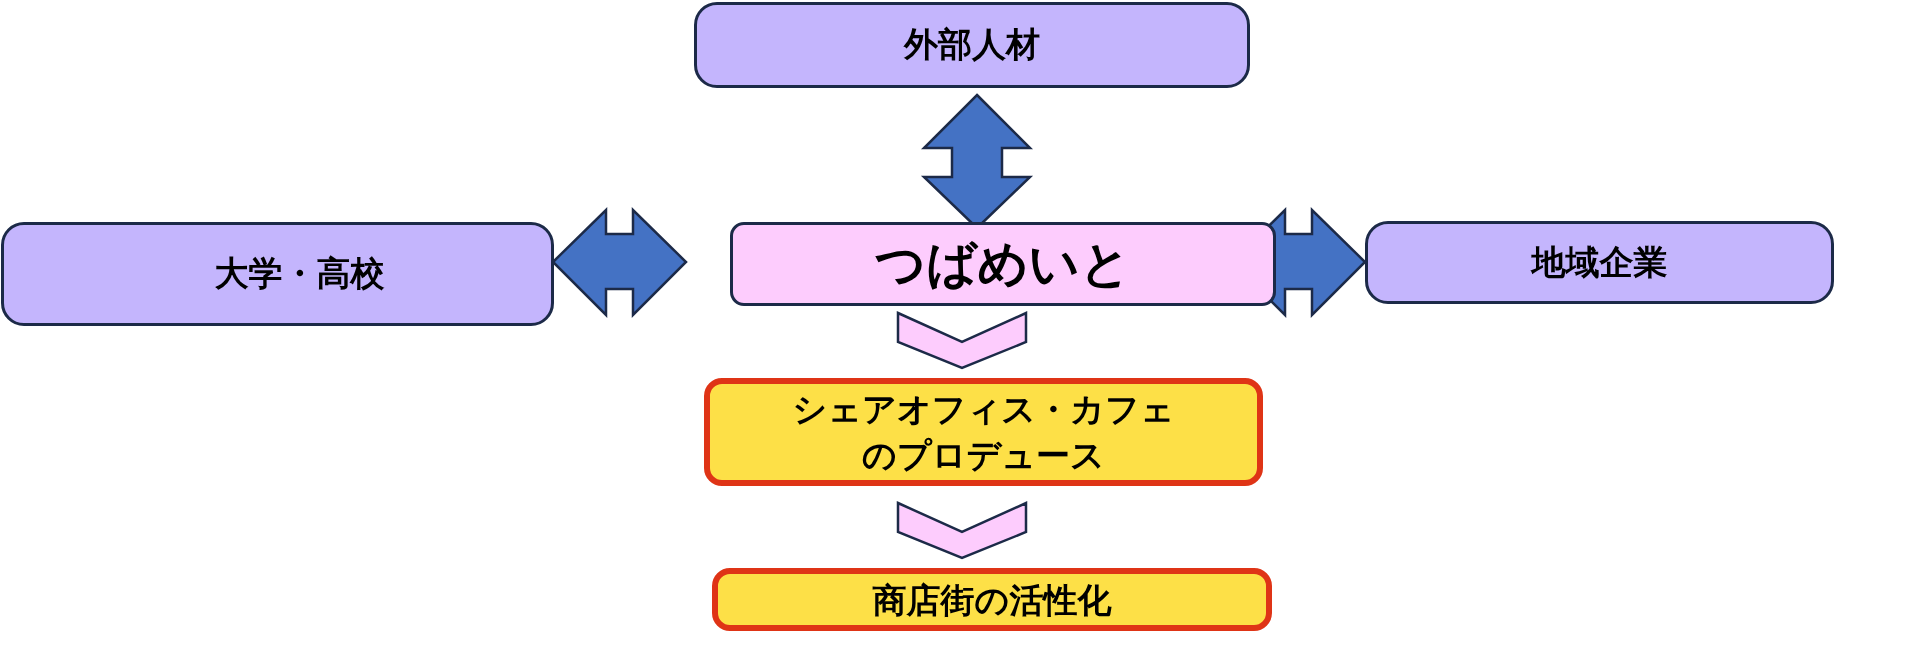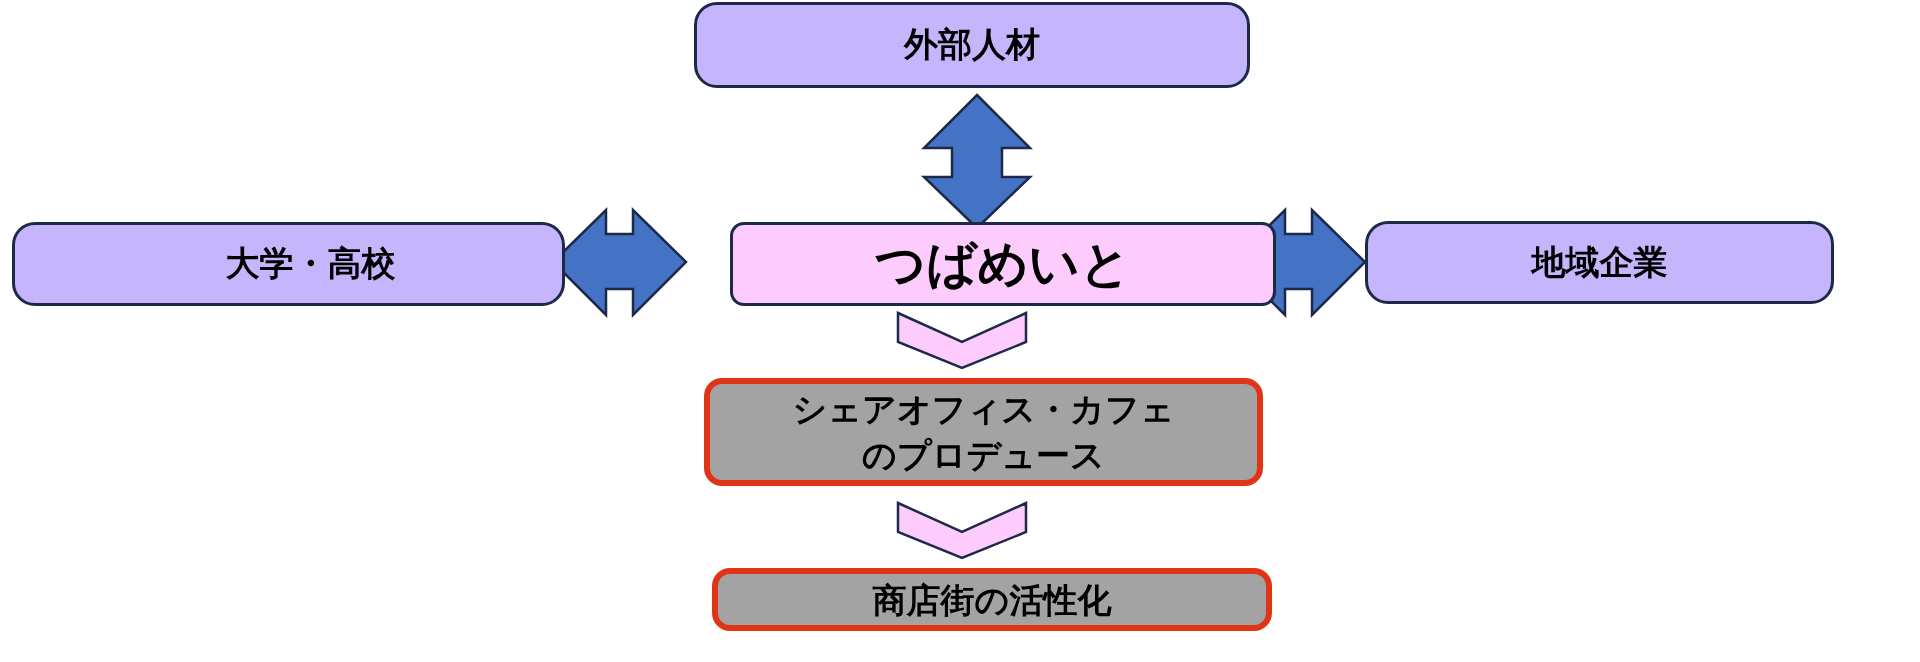--- a/index.html
+++ b/index.html
@@ -2,21 +2,21 @@
 <html><head>
 <meta charset="utf-8">
 <style>
   html, body { margin:0; padding:0; background:#ffffff; }
   body { width:1920px; height:662px; position:relative; overflow:hidden;
          font-family:"DejaVu Sans", sans-serif; }
   .box { position:absolute; box-sizing:border-box; display:flex; align-items:center;
          justify-content:center; text-align:center; color:#000; font-weight:bold; }
   .green { background:#c4b5fd; border:3px solid #1c2a48; border-radius:23px; font-size:34px; }
   .pink  { background:#fdccfd; border:3px solid #1c2a48; border-radius:14px; font-size:50px; font-weight:bold; }
-  .blue  { background:#a3a3a3; border:6px solid #df3416; border-radius:18px; font-size:34px; line-height:46px; }
+  .blue  { background:#fde047; border:6px solid #df3416; border-radius:18px; font-size:34px; line-height:46px; }
   .box span { display:block; }
   svg.shapes { position:absolute; left:0; top:0; }
 </style>
 </head>
 <body>
 
 <svg class="shapes" width="1920" height="662">
 
   <polygon points="977,95 1030,148 1002,148 1002,177 1030,177 977,228 924,177 952,177 952,148 924,148" fill="#4472c4" stroke="#1c2a48" stroke-width="2.5" stroke-linejoin="miter"></polygon>
 
@@ -26,21 +26,21 @@
 
   <polygon points="898,313 962,342 1026,313 1026,342 962,368 898,342" fill="#fdccfd" stroke="#1c2a48" stroke-width="2.5"></polygon>
 
   <polygon points="898,503 962,532 1026,503 1026,532 962,558 898,532" fill="#fdccfd" stroke="#1c2a48" stroke-width="2.5"></polygon>
 </svg>
 
 <div class="box green" style="left:694px; top:2px; width:556px; height:86px;">
   <span>外部人材</span>
 </div>
 
-<div class="box green" style="left:12px; top:222px; width:553px; height:84px;padding-left:44px;">
+<div class="box green" style="left:1px; top:222px; width:553px; height:104px;padding-left:44px;">
   <span>大学・高校</span>
 </div>
 
 <div class="box pink" style="left:686px; top:222px; width:546px; height:84px;margin-left:44px;">
   <span>つばめいと</span>
 </div>
 
 <div class="box green" style="left:1365px; top:221px; width:469px; height:83px;">
   <span>地域企業</span>
 </div>

